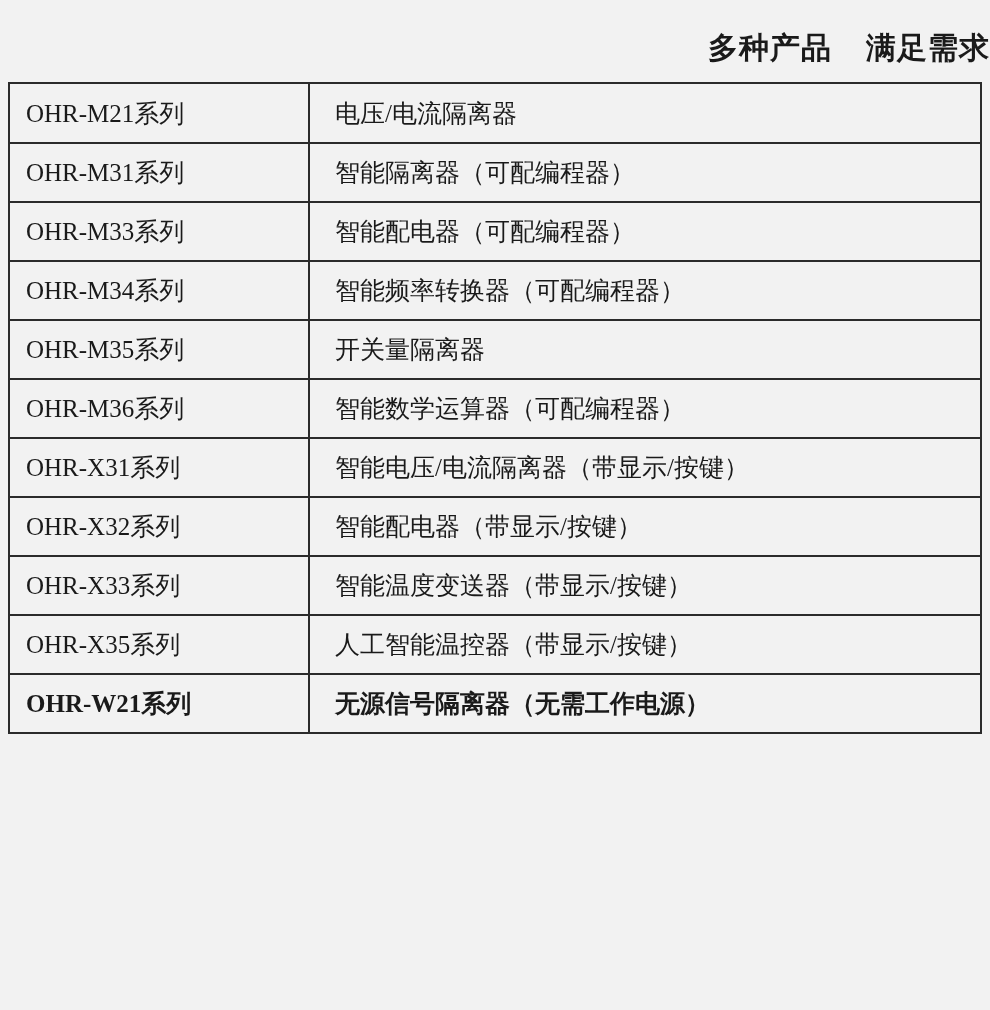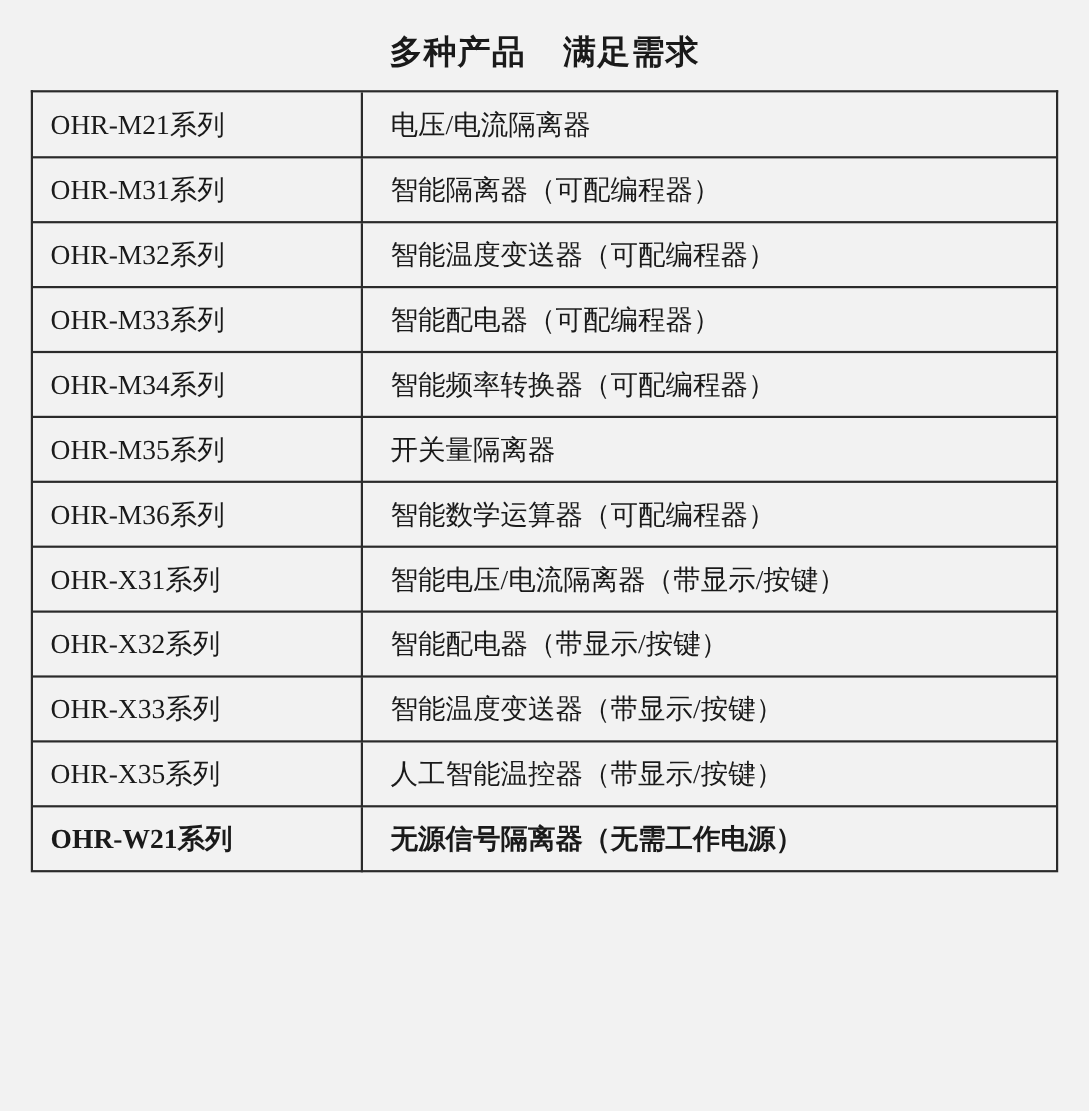--- a/index.html
+++ b/index.html
@@ -14,35 +14,35 @@
     color: #1a1a1a;
     overflow: hidden;
   }
   .page {
     position: relative;
     width: 990px;
     height: 1010px;
     box-sizing: border-box;
   }
   .title {
-    text-align: center;
+    text-align: right;
     font-size: 30px;
     font-weight: bold;
     letter-spacing: 1px;
     padding-top: 30px;
     padding-bottom: 16px;
     line-height: 1.2;
     font-family: "Liberation Sans", "DejaVu Sans", sans-serif;
   }
   .title .gap {
     display: inline-block;
     width: 34px;
   }
   .table-wrap {
-    margin: 0 28px;
+    margin: 0 8px;
     border: 2px solid #2b2b2b;
     border-bottom: none;
     box-sizing: border-box;
   }
   table.product-table {
     width: 100%;
     border-collapse: collapse;
     table-layout: fixed;
   }
   table.product-table tr {
@@ -85,24 +85,20 @@
       <tbody>
         <tr>
           <td class="col-model">OHR-M21系列</td>
           <td class="col-desc">电压/电流隔离器</td>
         </tr>
         <tr>
           <td class="col-model">OHR-M31系列</td>
           <td class="col-desc">智能隔离器（可配编程器）</td>
         </tr>
         <tr>
-          <td class="col-model">OHR-M32系列</td>
-          <td class="col-desc">智能温度变送器（可配编程器）</td>
-        </tr>
-        <tr>
           <td class="col-model">OHR-M33系列</td>
           <td class="col-desc">智能配电器（可配编程器）</td>
         </tr>
         <tr>
           <td class="col-model">OHR-M34系列</td>
           <td class="col-desc">智能频率转换器（可配编程器）</td>
         </tr>
         <tr>
           <td class="col-model">OHR-M35系列</td>
           <td class="col-desc">开关量隔离器</td>

